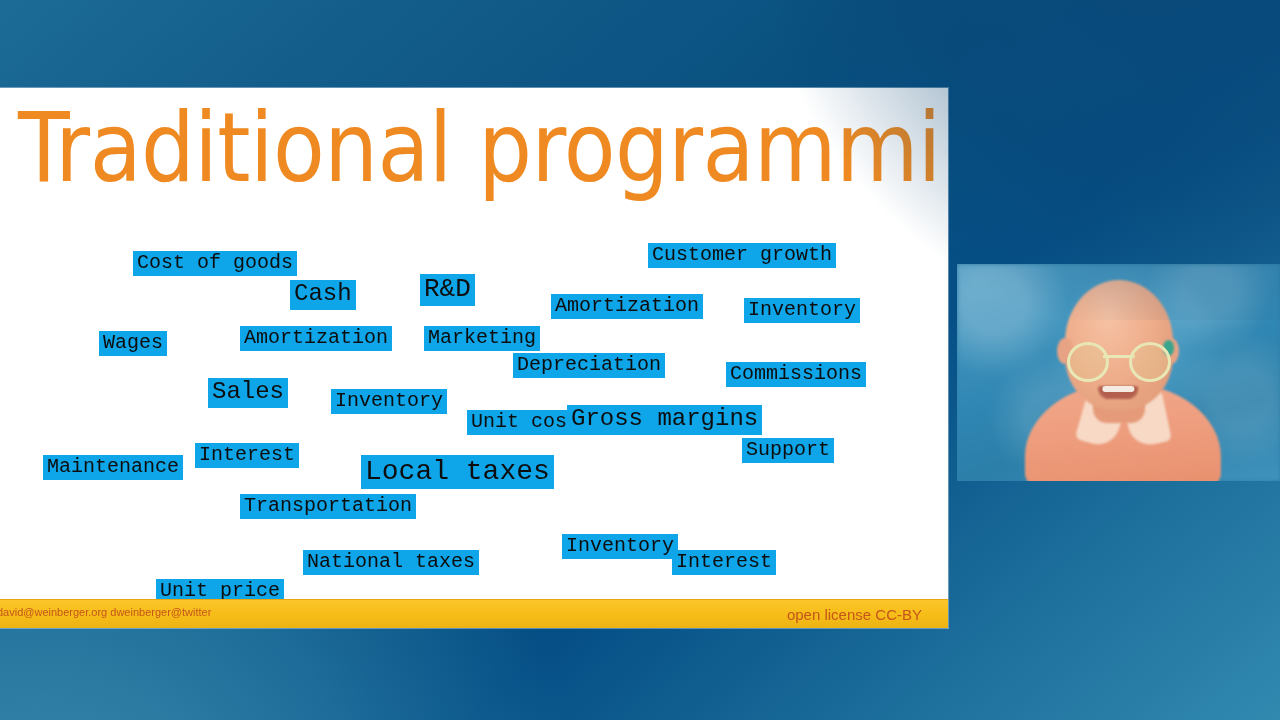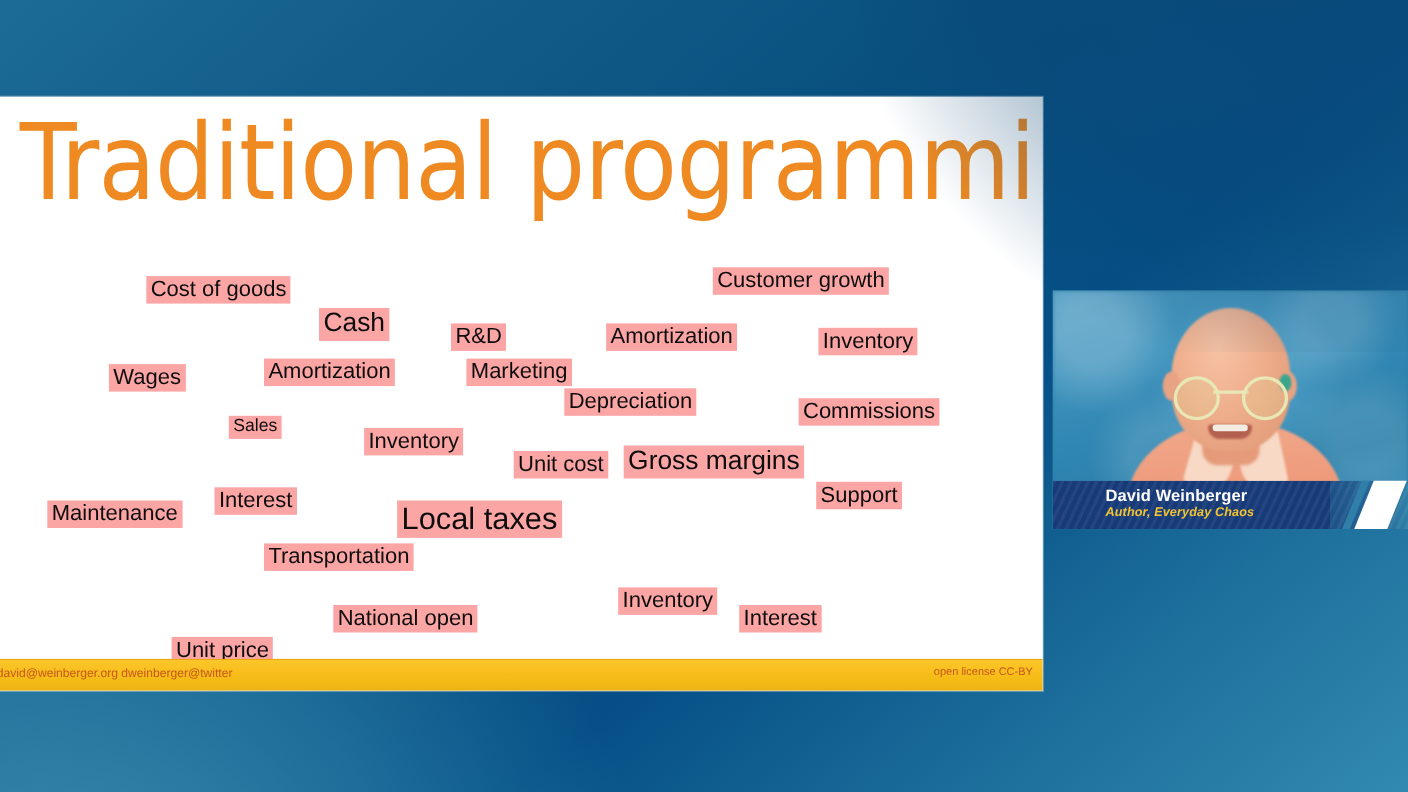--- a/index.html
+++ b/index.html
@@ -76,23 +76,23 @@
   
   #word-cloud {
     position: absolute;
     left: 0;
     top: 0;
     width: 948px;
     height: 540px;
   }
   .cloud-term {
     position: absolute;
-    background: #fca5a5;
+    background: #0ea5e9;
     color: #0d0d0d;
-    font-family: Liberation Sans, sans-serif;
+    font-family: Liberation Mono, monospace;
     font-weight: 400;
     white-space: nowrap;
     padding: 1px 4px 2px 4px;
     line-height: 1.12;
   }
 
   
   #slide-footer {
     position: absolute;
     left: 0;
@@ -106,23 +106,23 @@
     position: absolute;
     left: -3px;
     top: 6px;
     font-size: 11px;
     color: #c4561b;
     font-family: "Liberation Sans", sans-serif;
     white-space: nowrap;
   }
   #footer-right {
     position: absolute;
-    right: 9px;
+    right: 26px;
     top: 6px;
-    font-size: 10px;
+    font-size: 15px;
     color: #c4561b;
     font-family: "Liberation Sans", sans-serif;
     white-space: nowrap;
   }
 
   
   #video-tile {
     position: absolute;
     left: 957px;
     top: 264px;
@@ -304,40 +304,40 @@
 
 <div id="stage">
 
   <div id="slide">
 
     <div id="slide-title">Traditional programming</div>
 
     <div id="word-cloud">
         <span class="cloud-term" style="left: 133px; top: 163px; font-size: 20px;">Cost of goods</span>
         <span class="cloud-term" style="left: 290px; top: 192px; font-size: 24px;">Cash</span>
-        <span class="cloud-term" style="left: 410px; top: 186px; font-size: 20px; margin-top: 20px;">R&amp;D</span>
+        <span class="cloud-term" style="left: 420px; top: 186px; font-size: 26px;">R&amp;D</span>
         <span class="cloud-term" style="left: 648px; top: 155px; font-size: 20px;">Customer growth</span>
         <span class="cloud-term" style="left: 551px; top: 206px; font-size: 20px;">Amortization</span>
         <span class="cloud-term" style="left: 744px; top: 210px; font-size: 20px;">Inventory</span>
         <span class="cloud-term" style="left: 99px; top: 243px; font-size: 20px;">Wages</span>
         <span class="cloud-term" style="left: 240px; top: 238px; font-size: 20px;">Amortization</span>
         <span class="cloud-term" style="left: 424px; top: 238px; font-size: 20px;">Marketing</span>
         <span class="cloud-term" style="left: 513px; top: 265px; font-size: 20px;">Depreciation</span>
         <span class="cloud-term" style="left: 726px; top: 274px; font-size: 20px;">Commissions</span>
-        <span class="cloud-term" style="left: 208px; top: 290px; font-size: 16px;">Sales</span>
+        <span class="cloud-term" style="left: 208px; top: 290px; font-size: 24px;">Sales</span>
         <span class="cloud-term" style="left: 331px; top: 301px; font-size: 20px;">Inventory</span>
         <span class="cloud-term" style="left: 467px; top: 322px; font-size: 20px;">Unit cost</span>
         <span class="cloud-term" style="left: 567px; top: 317px; font-size: 24px;">Gross margins</span>
         <span class="cloud-term" style="left: 43px; top: 327px; font-size: 20px; margin-top: 40px;">Maintenance</span>
         <span class="cloud-term" style="left: 195px; top: 355px; font-size: 20px;">Interest</span>
         <span class="cloud-term" style="left: 742px; top: 350px; font-size: 20px;">Support</span>
         <span class="cloud-term" style="left: 361px; top: 367px; font-size: 28px;">Local taxes</span>
         <span class="cloud-term" style="left: 240px; top: 406px; font-size: 20px;">Transportation</span>
         <span class="cloud-term" style="left: 562px; top: 446px; font-size: 20px;">Inventory</span>
-        <span class="cloud-term" style="left: 303px; top: 462px; font-size: 20px;">National open</span>
+        <span class="cloud-term" style="left: 303px; top: 462px; font-size: 20px;">National taxes</span>
         <span class="cloud-term" style="left: 672px; top: 462px; font-size: 20px;">Interest</span>
         <span class="cloud-term" style="left: 156px; top: 491px; font-size: 20px;">Unit price</span>
       </div>
 
     <div id="slide-footer">
       <span id="footer-left">david@weinberger.org dweinberger@twitter</span>
       <span id="footer-right">open license CC-BY</span>
     </div>
 
   </div>
@@ -357,23 +357,16 @@
       <div class="earbud"></div>
       <div class="glasses">
         <div class="lens left"></div>
         <div class="bridge"></div>
         <div class="lens right"></div>
       </div>
       <div class="mouth"></div>
       <div class="teeth"></div>
     </div>
 
-    <div id="name-banner">
-      <div class="banner-bg"></div>
-      <div class="banner-slash-2"></div>
-      <div class="banner-slash"></div>
-      <div id="banner-name">David Weinberger</div>
-      <div id="banner-role">Author, Everyday Chaos</div>
-    </div>
 
   </div>
 
 </div>
 
 </body></html>

